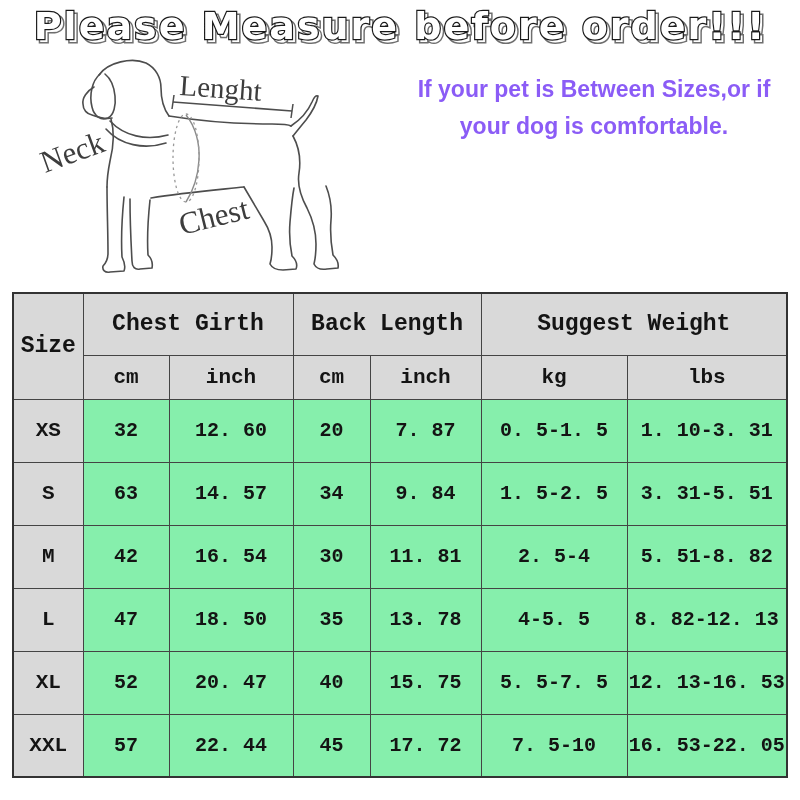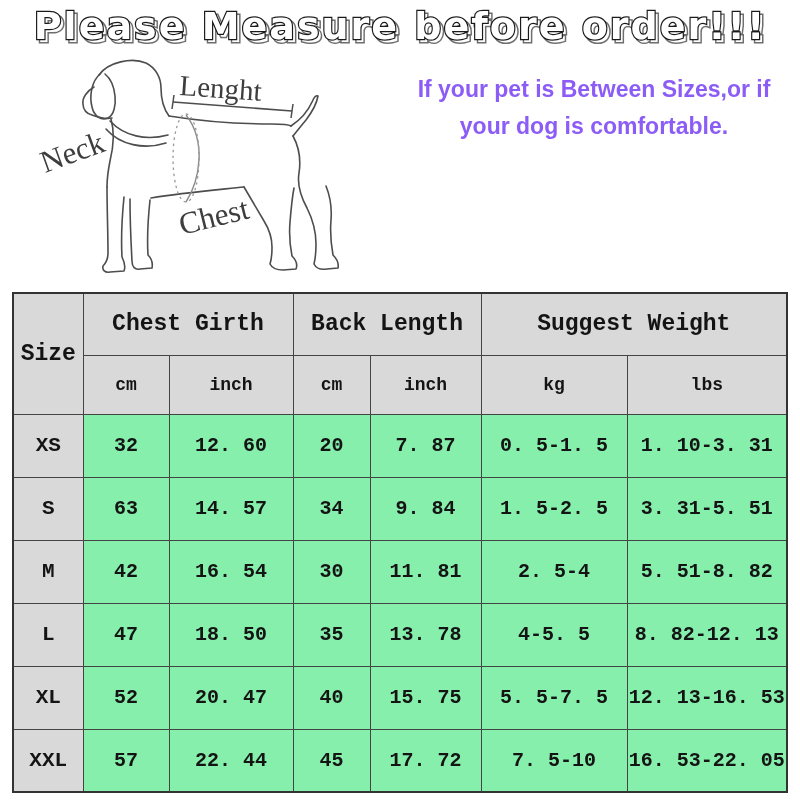--- a/index.html
+++ b/index.html
@@ -18,21 +18,21 @@
 
   
   .size-table { border-collapse: collapse; table-layout: fixed;
                 width: 774px; margin-left: 12px; margin-top: 0;
                 font-family: "Liberation Mono", monospace; }
   .size-table th, .size-table td { border: 1px solid #444; text-align: center;
                 vertical-align: middle; font-weight: bold; overflow: hidden; }
   .size-table { border: 2px solid #333; }
   .size-table thead th { background: #d9d9d9; }
   .group-row th { height: 62px; font-size: 23px; }
-  .unit-row th { height: 59px; font-size: 18px; }
+  .unit-row th { height: 44px; font-size: 21px; }
   .size-table tbody tr { height: 63px; }
   .size-table tbody td { font-size: 20px; background: #86efac; }
   .size-table tbody td.size-cell { background: #d9d9d9; font-size: 21px; margin-left: 44px; }
   th.size-head { font-size: 23px; }
 
   .svg-label { font-family: "Liberation Serif", serif; fill: #3d3d3d; }
 </style>
 </head>
 <body>
 

